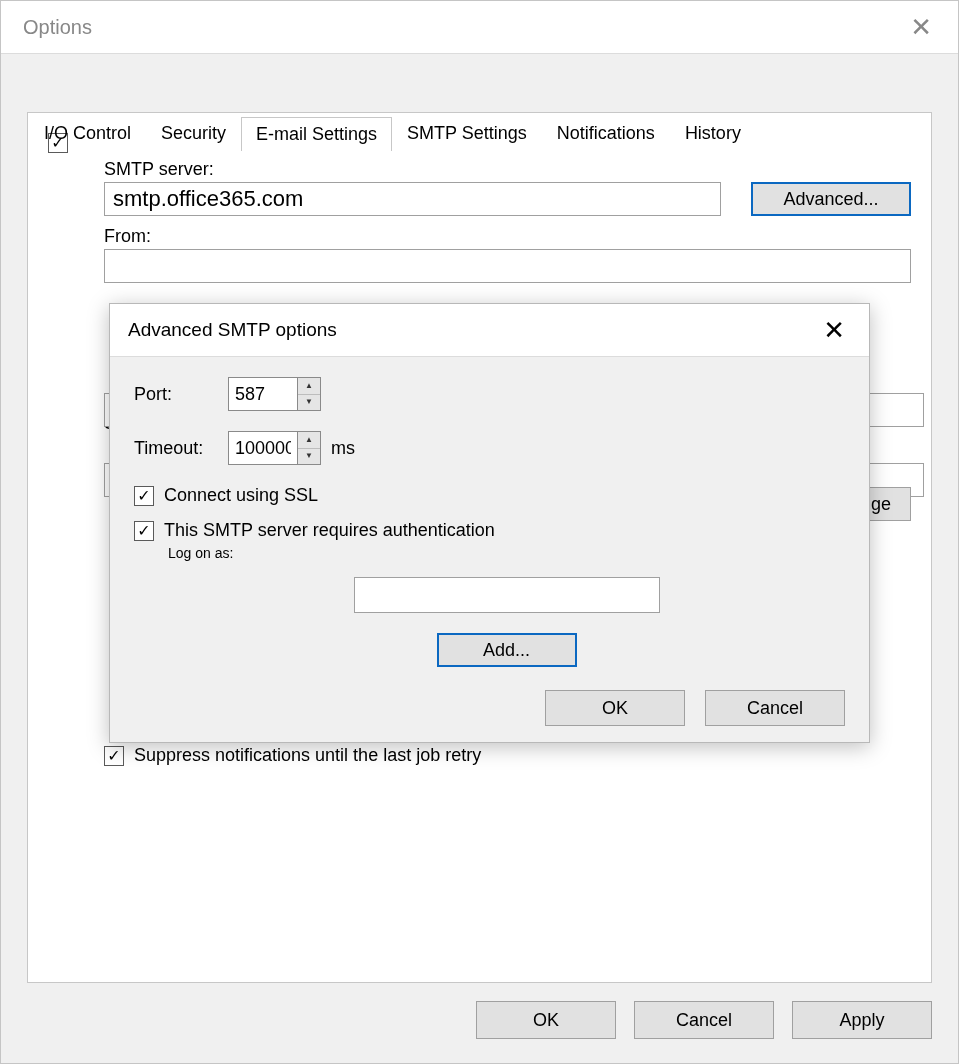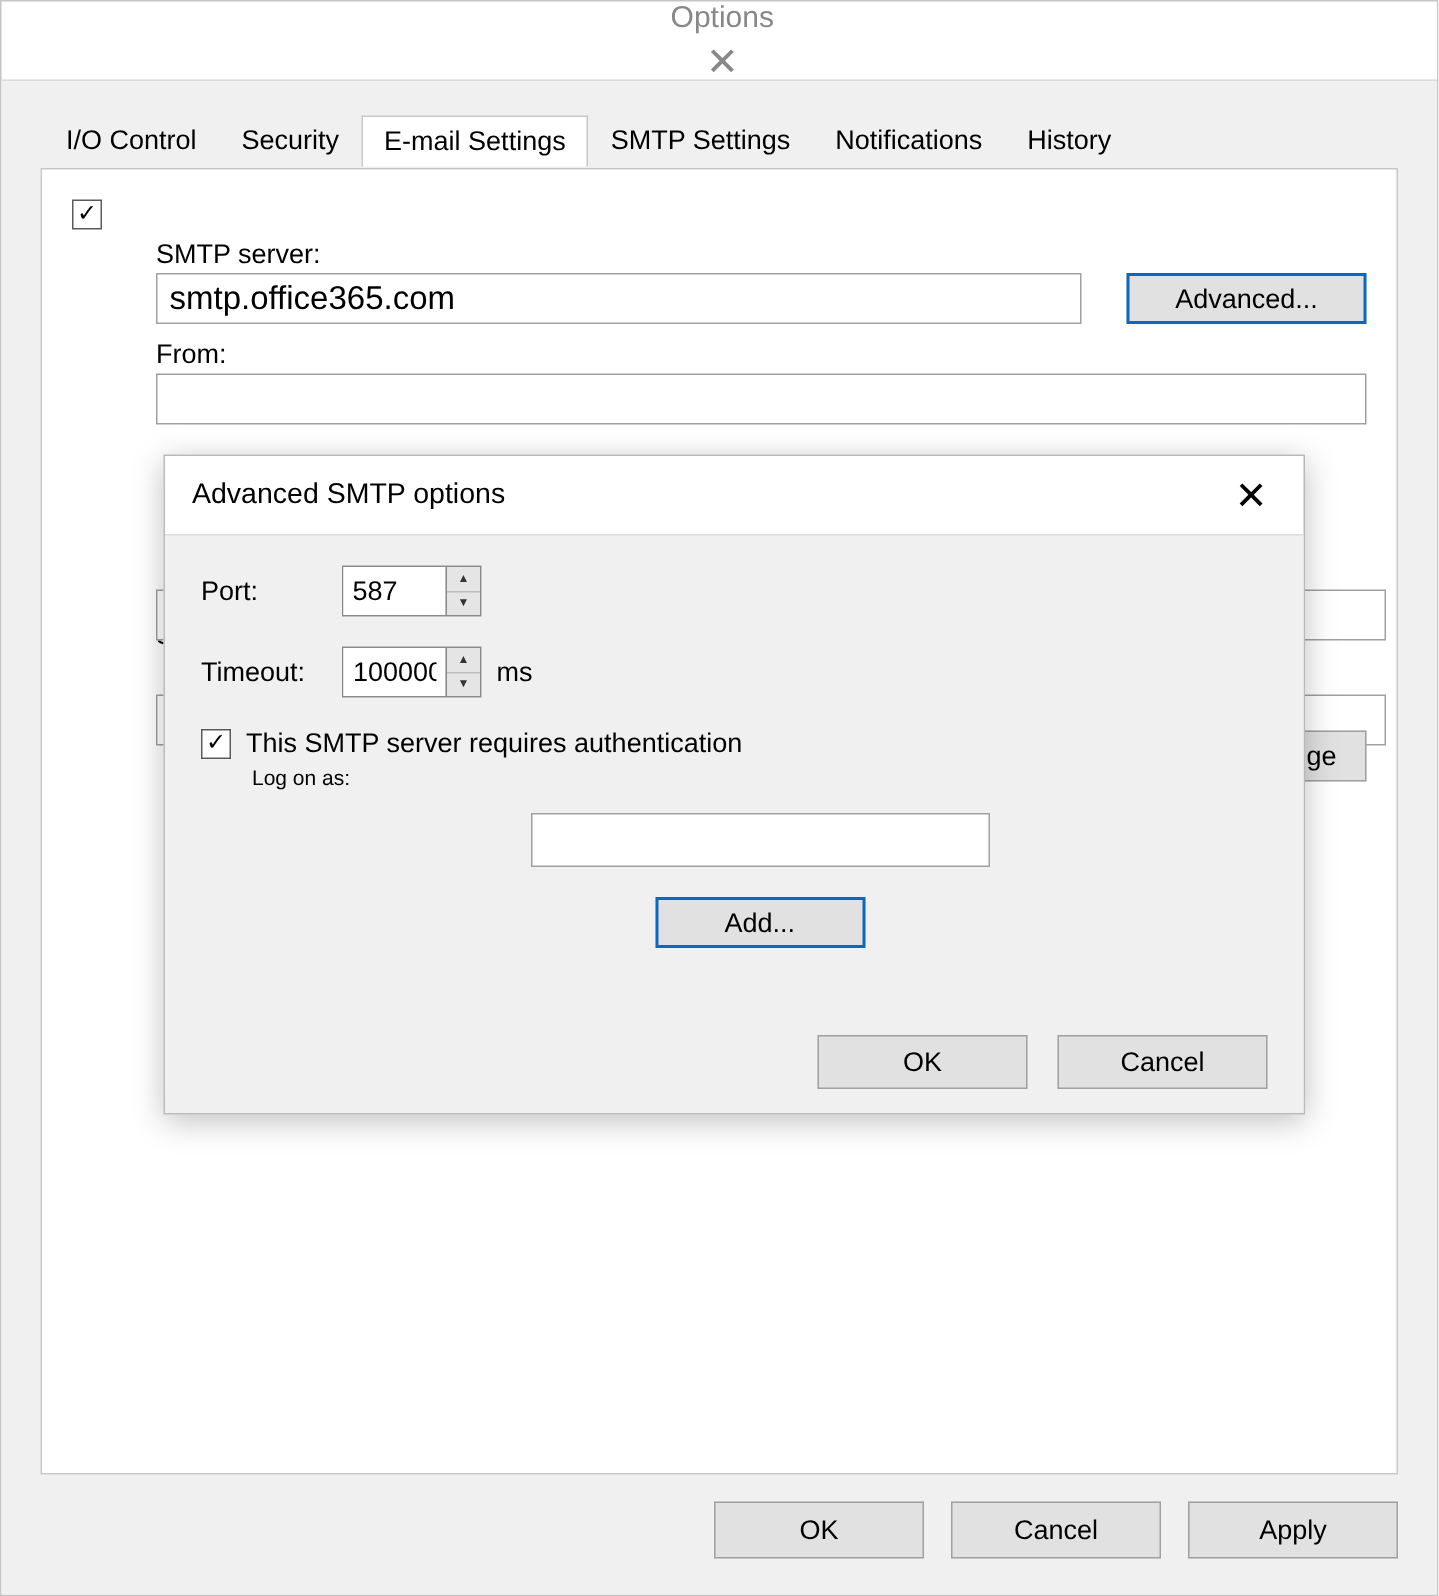--- a/index.html
+++ b/index.html
@@ -24,21 +24,20 @@
     position: relative;
   }
   .titlebar {
     height: 52px;
     display: flex;
     align-items: center;
     justify-content: space-between;
     padding: 0 18px 0 22px;
     color: #888;
     box-sizing: border-box;
-    flex-direction: column;
   }
   .titlebar .title {
     font-size: 20px;
   }
   .title-close {
     font-size: 26px;
     font-weight: 300;
     color: #888;
     line-height: 1;
     padding: 4px 8px;
@@ -60,20 +59,21 @@
     z-index: 2;
   }
   .tab {
     padding: 6px 14px;
     border: 1px solid transparent;
     border-bottom: none;
     color: #000;
     font-size: 18px;
     background: transparent;
     cursor: default;
+    margin-top: 40px;
   }
   .tab.active {
     background: #fff;
     border-color: #c7c7c7;
     position: relative;
     top: 1px;
     z-index: 3;
   }
   .tabpanel {
     position: absolute;
@@ -299,20 +299,24 @@
         <input class="textfield from-input" value="" style="">
       </div>
 
       <span class="stub-letter" style="top:300px;">S</span>
       <div class="stub-col">
         <input class="textfield" style="">
         <input class="textfield" style="">
       </div>
       <button class="btn stub-test">ge</button>
 
+      <div class="suppress-row">
+        <span class="chk checked"></span>
+        <span>Suppress notifications until the last job retry</span>
+      </div>
 
     </div>
 
     <div class="button-bar">
       <button class="btn">OK</button>
       <button class="btn">Cancel</button>
       <button class="btn">Apply</button>
     </div>
 
   </div>
@@ -340,20 +344,24 @@
         <span class="spinner">
           <input value="100000" style="">
           <span class="spin-btns">
               <span>▲</span>
               <span>▼</span>
             </span>
         </span>
         <span style="margin-left:10px;">ms</span>
       </div>
 
+      <div class="modal-chk-row">
+        <span class="chk checked"></span>
+        <span>Connect using SSL</span>
+      </div>
 
       <div class="modal-chk-row" style="margin-bottom:4px;">
         <span class="chk checked"></span>
         <span>This SMTP server requires authentication</span>
       </div>
 
       <div class="logon-label">Log on as:</div>
       <div class="logon-row">
         <input class="textfield" value="" style="">
         <button class="btn primary">Add...</button>

